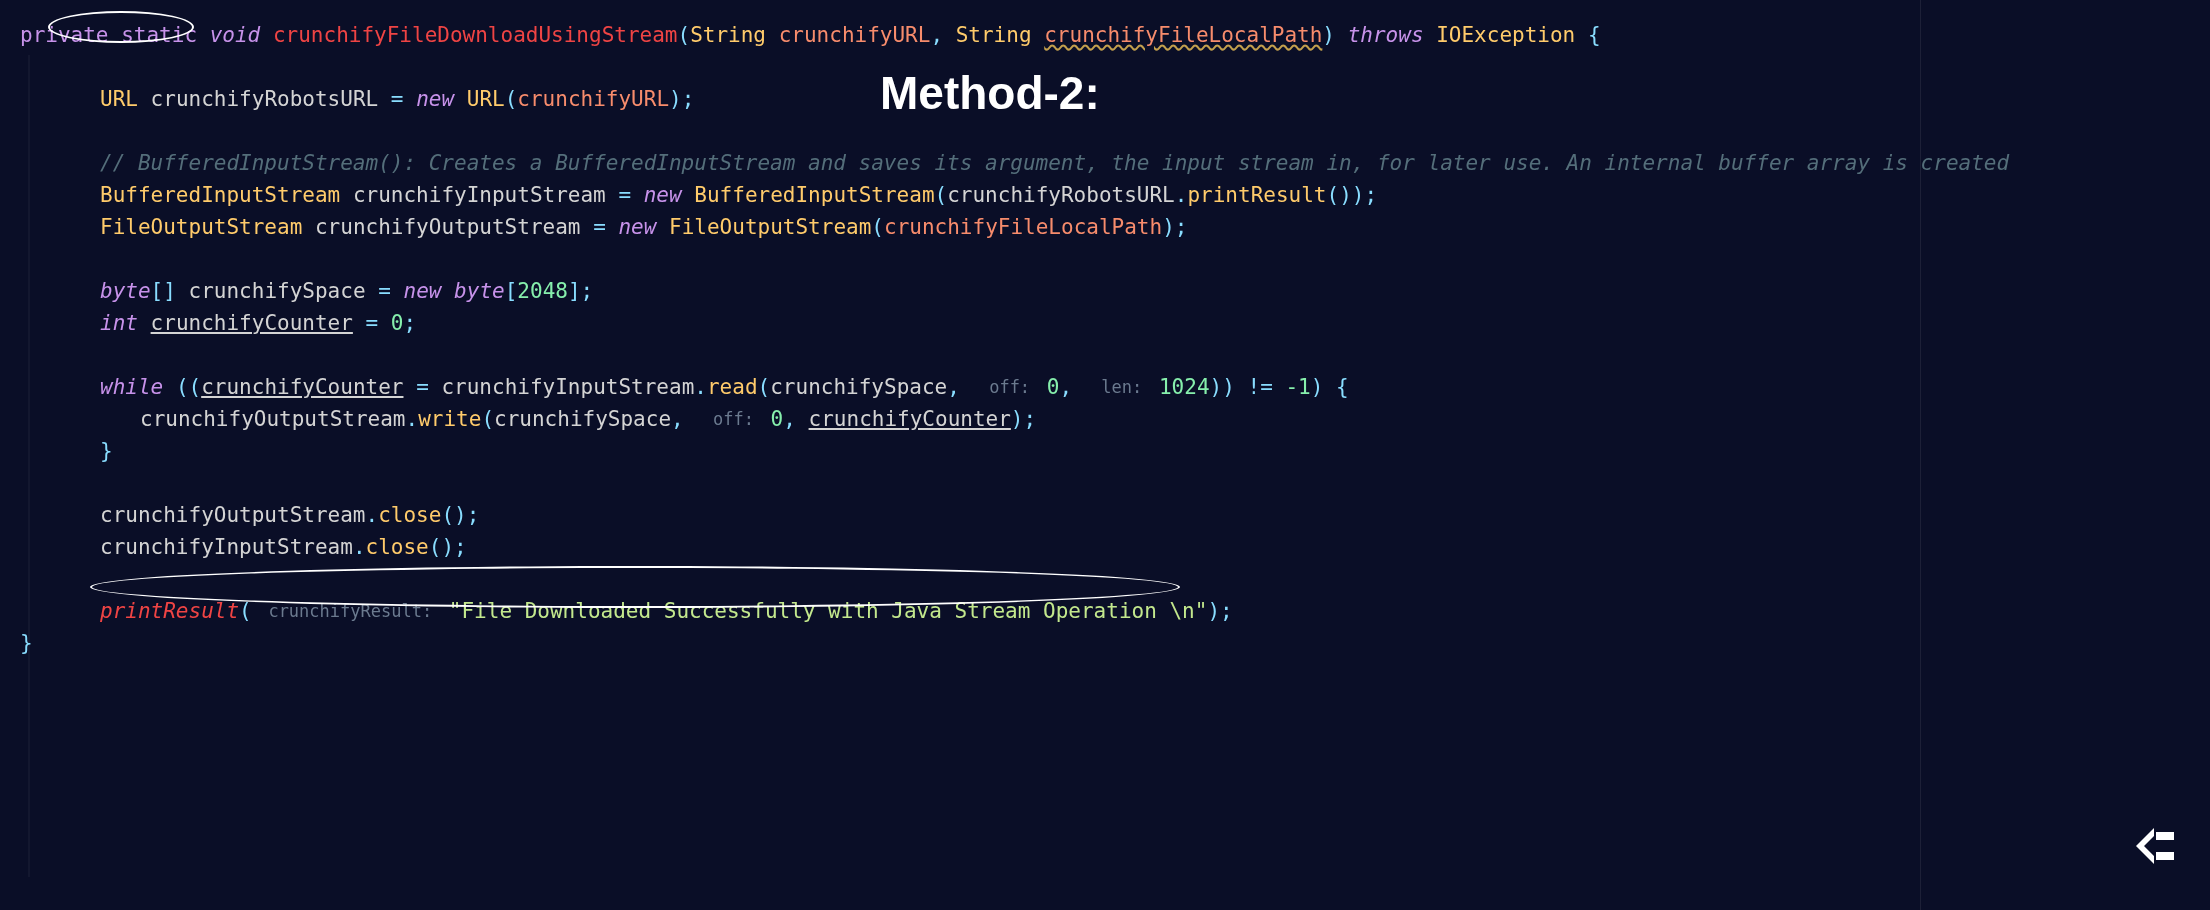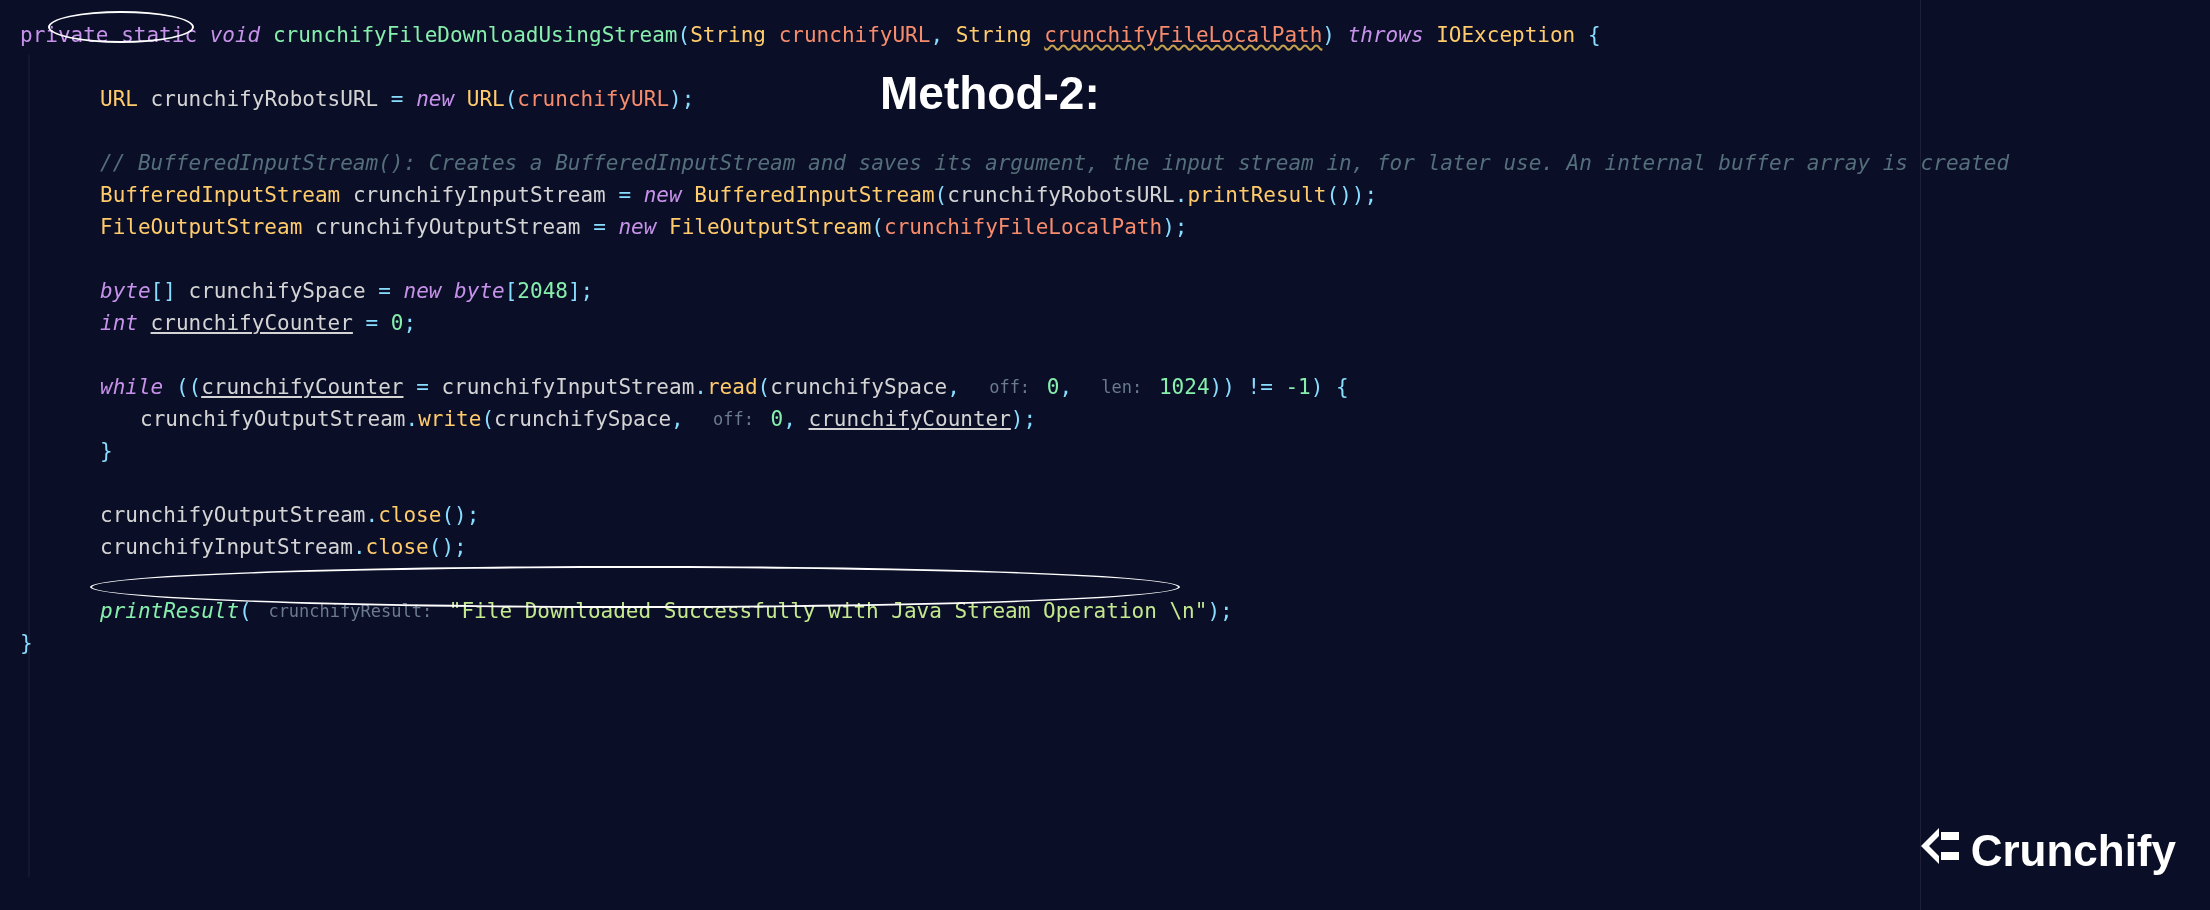--- a/index.html
+++ b/index.html
@@ -22,21 +22,21 @@
   }
   .line { height: 32px; display: flex; align-items: center; }
   .indent2 { padding-left: 80px; }
   .indent3 { padding-left: 120px; }
 
   .kw { color: #c792ea; font-style: italic; }
   .kw-type { color: #c792ea; font-style: italic; }
   .kw-access { color: #c792ea; }
   .type { color: #ffcb6b; }
   .methodcall { color: #ffcb6b; }
-  .fn { color: #86efac; }
+  .fn { color: #ef4444; }
   .param { color: #f78c6c; }
   .comment { color: #546e7a; font-style: italic; }
   .string { color: #c3e88d; }
   .number { color: #86efac; }
   .punct { color: #89ddff; }
   .white { color: #d4d4d4; }
   .operator { color: #89ddff; }
   .new-kw { color: #c792ea; font-style: italic; }
   .ul { text-decoration: underline; text-decoration-color: #d4d4d4; }
   .wavy { text-decoration: wavy underline; text-decoration-color: #c3a04d; }
@@ -327,14 +327,13 @@
 <div class="ellipse2"></div>
 
 <div class="logo">
   <span class="logo-mark">
     <svg width="46" height="40" viewBox="0 0 46 40" fill="white">
       <path d="M24 2 L6 20 L24 38 L24 30 L14 20 L24 10 Z"></path>
       <rect x="26" y="6" width="18" height="8"></rect>
       <rect x="26" y="26" width="18" height="8"></rect>
     </svg>
   </span>
-  <span>Crunchify</span>
 </div>
 
 </body></html>

